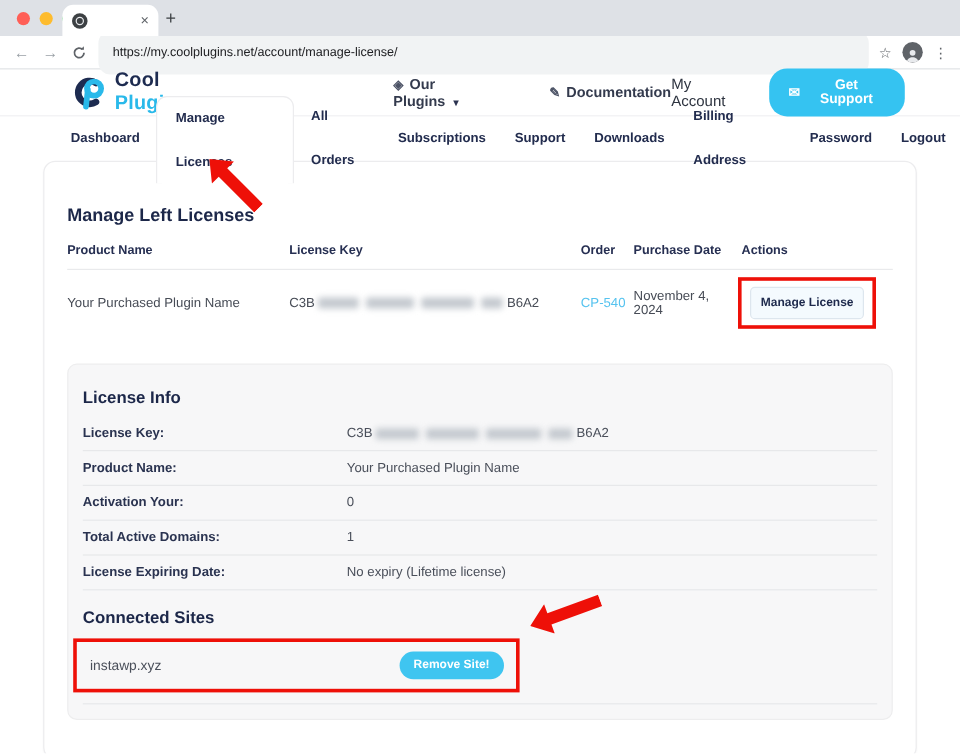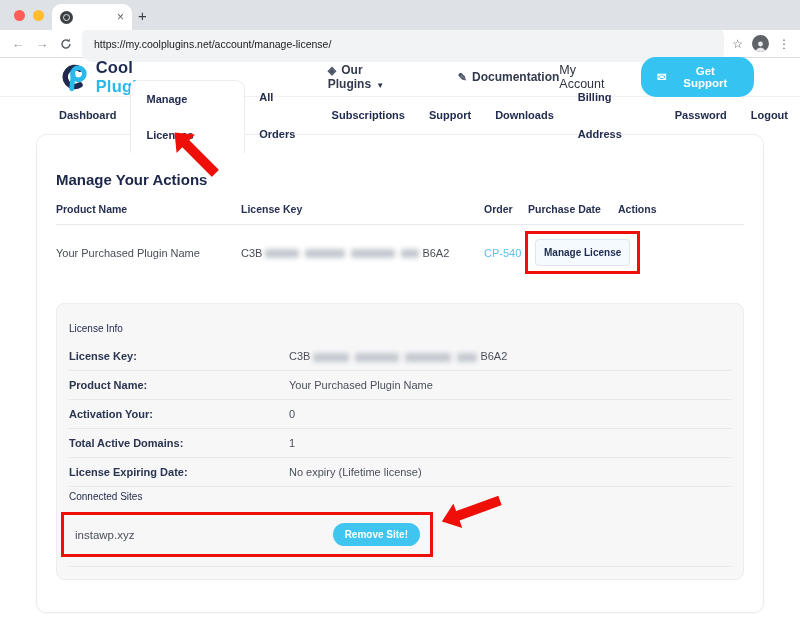--- a/index.html
+++ b/index.html
@@ -48,25 +48,25 @@
   .lic-heading { font-size:15px; font-weight:800; color:#1c2749; margin-bottom:15px; }
   .tbl-head { display:grid; grid-template-columns:185px 243px 44px 90px 1fr; font-size:10.5px; font-weight:700; color:#262f52; padding-bottom:9px; border-bottom:1px solid #e9eaec; }
   .tbl-row { display:grid; grid-template-columns:185px 243px 44px 90px 1fr; align-items:center; padding:6px 0 4px; font-size:11px; color:#474c56; min-height:50px; }
   .order-link { color:#56c3ef; }
   .blur-seg { display:inline-block; height:9px; border-radius:2px; background:#c4c9cf; filter:blur(2.5px); margin:0 3px; vertical-align:middle; }
   .annotation-box { border:3px solid #ee1008; padding:5px 7px; display:inline-block; margin-left:-3px; }
   .btn-manage { background:#f4fafe; border:1px solid #dde6ee; border-radius:4px; color:#1e2a4d; font-weight:700; font-size:10px; padding:7px 8px; font-family:inherit; white-space:nowrap; }
 
   
   .info-card { margin-top:25px; background:#f7f7f8; border:1px solid #ededee; border-radius:8px; padding:13px 12px 12px; }
-  .info-h { font-size:10px; font-weight:400; color:#1c2749; margin:6px 0 8px; }
+  .info-h { font-size:14px; font-weight:700; color:#1c2749; margin:6px 0 8px; }
   .info-row { display:grid; grid-template-columns:220px 1fr; align-items:center; padding:8px 0; border-bottom:1px solid #e7e8ea; font-size:11px; }
   .info-label { font-weight:700; color:#2a3350; }
   .info-value { color:#4a4f5a; }
-  .conn-h { margin-top:4px; }
+  .conn-h { margin-top:14px; }
   .connected-box { border:3px solid #ee1008; margin:10px 0 0 -8px; width:372px; display:flex; align-items:center; justify-content:space-between; padding:8px 10px 8px 11px; }
   .site-name { font-size:11.5px; color:#4a4f5a; }
   .btn-remove { background:#3fc5f0; color:#fff; font-weight:700; font-size:10px; border:none; border-radius:12px; padding:6px 12px; font-family:inherit;text-align:right; }
   .info-divider { border-top:1px solid #e7e8ea; margin-top:9px; }
 
   
   .annot-arrow { position:absolute; z-index:10; }
   .arrow1 { left:166px; top:43px; width:58px; height:26px; transform:rotate(45deg); }
   .arrow2 { left:440px; top:401px; width:62px; height:26px; transform:rotate(-20deg); }
 </style>
@@ -149,36 +149,37 @@
       <span class="acct-tab">All Orders</span>
       <span class="acct-tab">Subscriptions</span>
       <span class="acct-tab">Support</span>
       <span class="acct-tab">Downloads</span>
       <span class="acct-tab">Billing Address</span>
       <span class="acct-tab">Password</span>
       <span class="acct-tab">Logout</span>
     </div>
 
     <div class="card">
-      <div class="lic-heading">Manage Your Actions</div>
+      <div class="lic-heading">Manage Left Licenses</div>
 
       <div class="tbl-head">
         <span>Product Name</span>
         <span>License Key</span>
         <span>Order</span>
         <span>Purchase Date</span>
         <span>Actions</span>
       </div>
 
       <div class="tbl-row">
         <span>Your Purchased Plugin Name</span>
         <span>
           <span>C3B</span><span class="blur-seg" style="width:34px"></span><span class="blur-seg" style="width:40px"></span><span class="blur-seg" style="width:44px"></span><span class="blur-seg" style="width:18px"></span><span>B6A2</span>
         </span>
         <span class="order-link">CP-540</span>
+        <span>November 4, 2024</span>
         <span>
           <span class="annotation-box">
             <button class="btn-manage">Manage License</button>
           </span>
         </span>
       </div>
 
       <div class="info-card">
         <div class="info-h">License Info</div>
 

